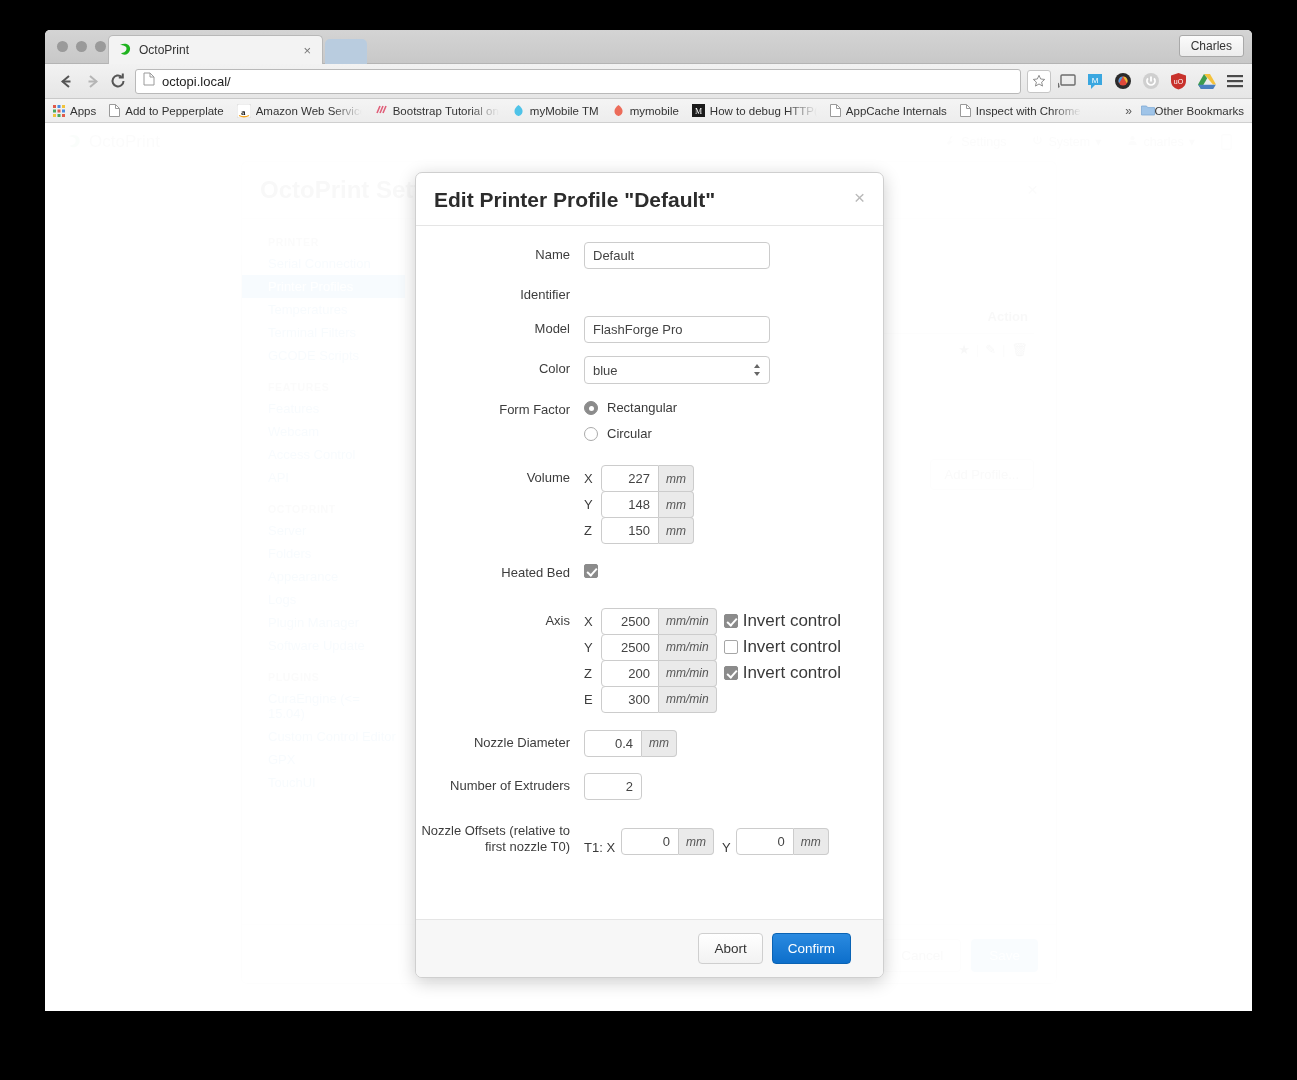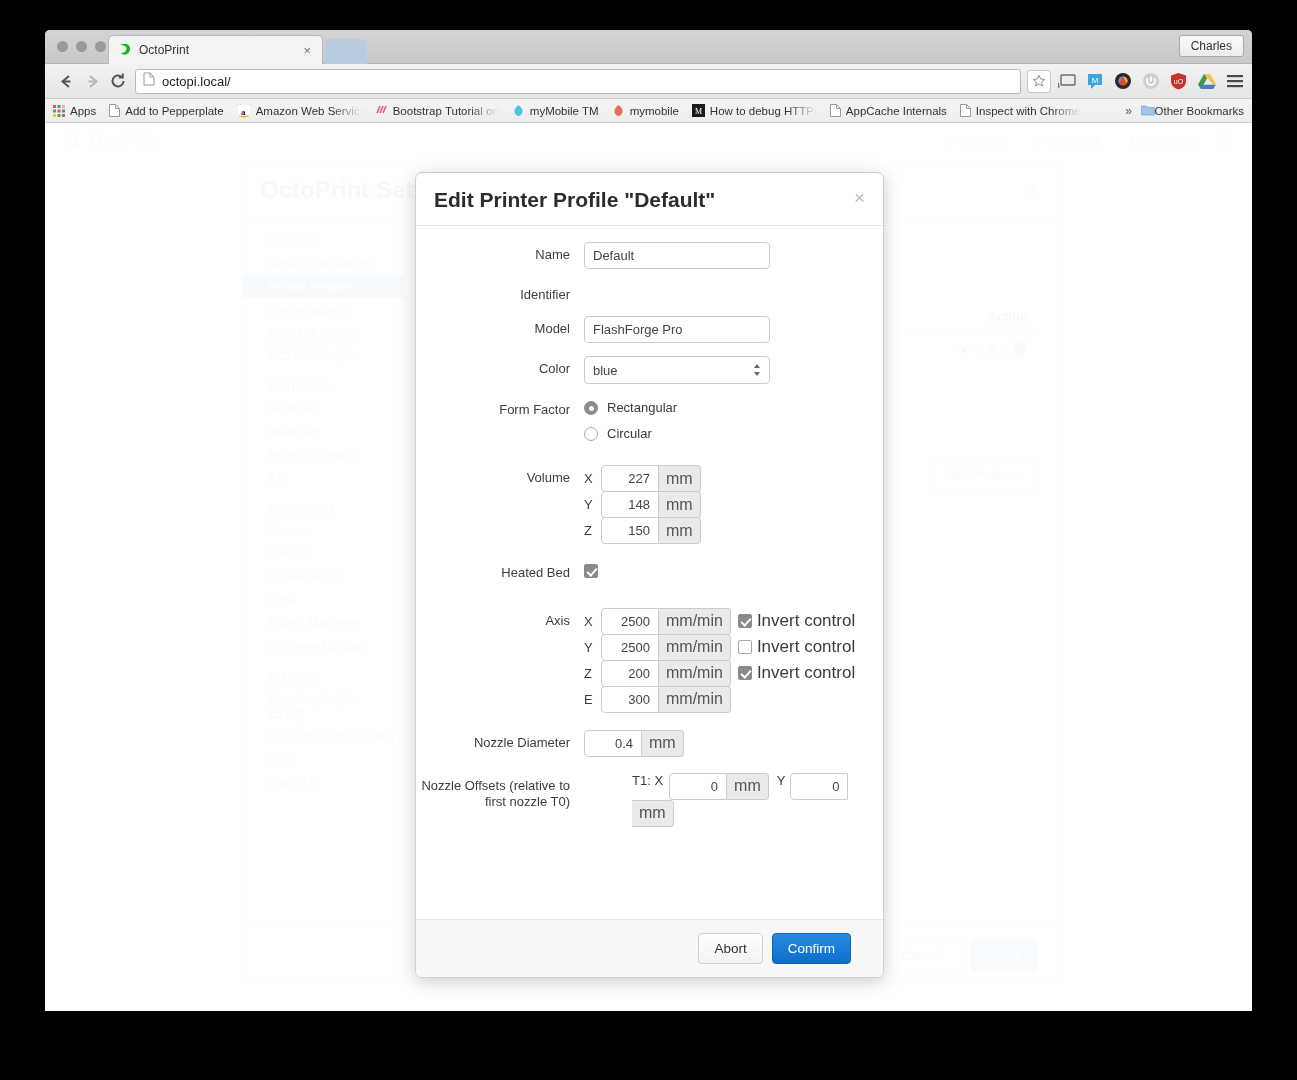--- a/index.html
+++ b/index.html
@@ -289,22 +289,22 @@
   .inp.readonly { background:#eee; color:#555; }
   .inp.num { width: 58px; justify-content:flex-end; border-radius:4px 0 0 4px; }
   .inp.num.solo { border-radius:4px; }
   .addon {
     height: 27px;
     min-width: 31px;
     padding: 0 7px;
     border:1px solid #ccc; border-left:none;
     border-radius: 0 4px 4px 0;
     background:#eaeaea; color:#555;
-    font-size:16px;
-    display:flex; align-items:center; justify-content:center;
+    font-size:12px;
+    display:flex; align-items:center; justify-content:center;font-style:italic;
   }
   .sel {
     width: 186px; height: 28px;
     border:1px solid #ccc; border-radius:4px;
     background:#fff;
     font-size:13px; color:#444;
     padding: 0 8px;
     display:flex; align-items:center;
     position:relative;
   }
@@ -805,24 +805,30 @@
           </div>
 
           <div class="frow" style="margin-bottom:16px;">
             <div class="flabel">Nozzle Diameter</div>
             <div class="fctl">
               <span class="inp num">0.4</span>
               <span class="addon">mm</span>
             </div>
           </div>
 
+          <div class="frow" style="margin-bottom:18px;">
+            <div class="flabel">Number of Extruders</div>
+            <div class="fctl">
+              <span class="inp num solo">2</span>
+            </div>
+          </div>
 
           <div class="frow">
             <div class="flabel">Nozzle Offsets (relative to first nozzle T0)</div>
-            <div class="fctl" style="align-items:flex-start;margin-left:48px;">
+            <div class="fctl" style="align-items:flex-end;">
               <span style="margin-right:6px;">T1: X</span>
               <span class="inp num">0</span>
               <span class="addon">mm</span>
               <span style="margin:0 5px 0 8px;">Y</span>
               <span class="inp num">0</span>
               <span class="addon">mm</span>
             </div>
           </div>
 
         </div>

